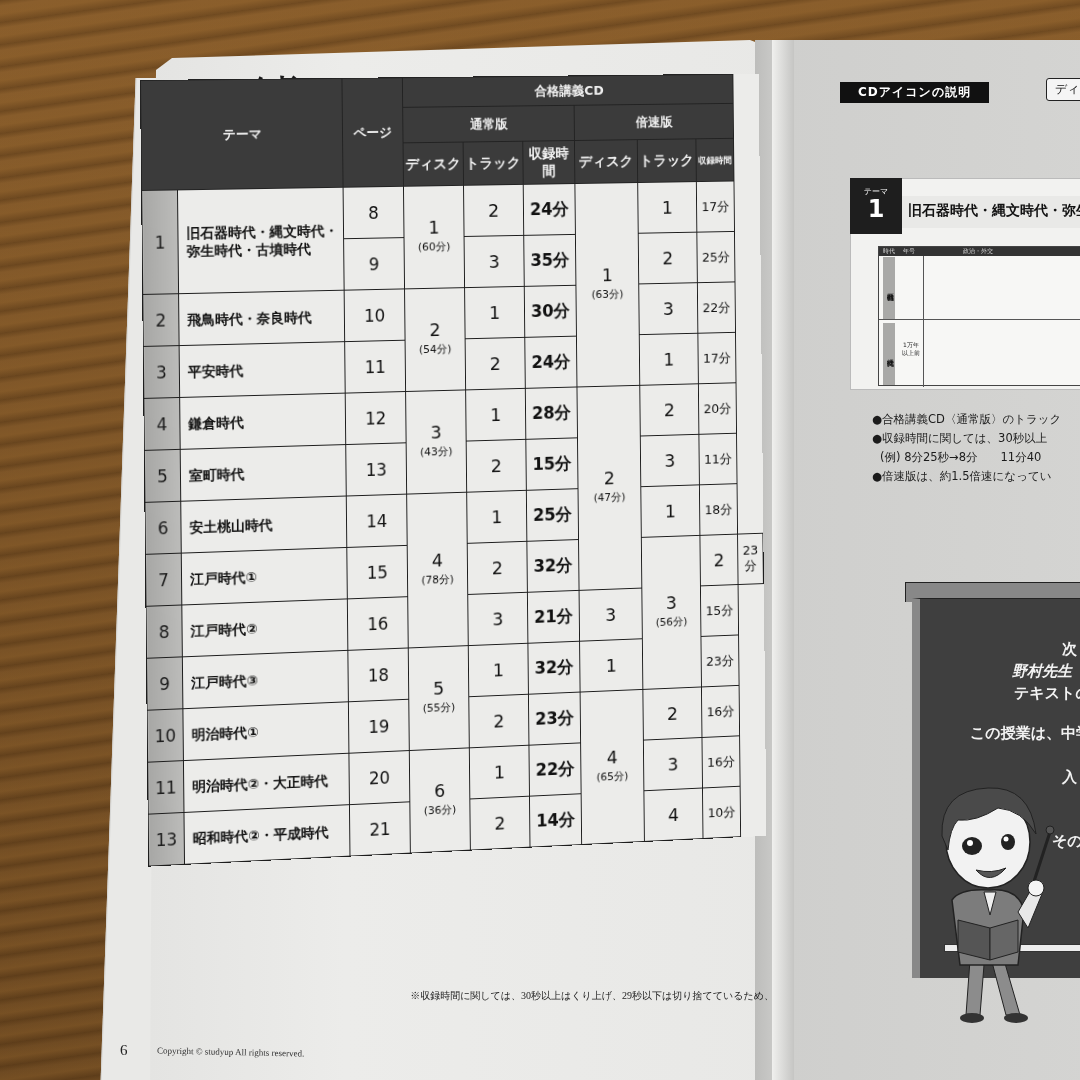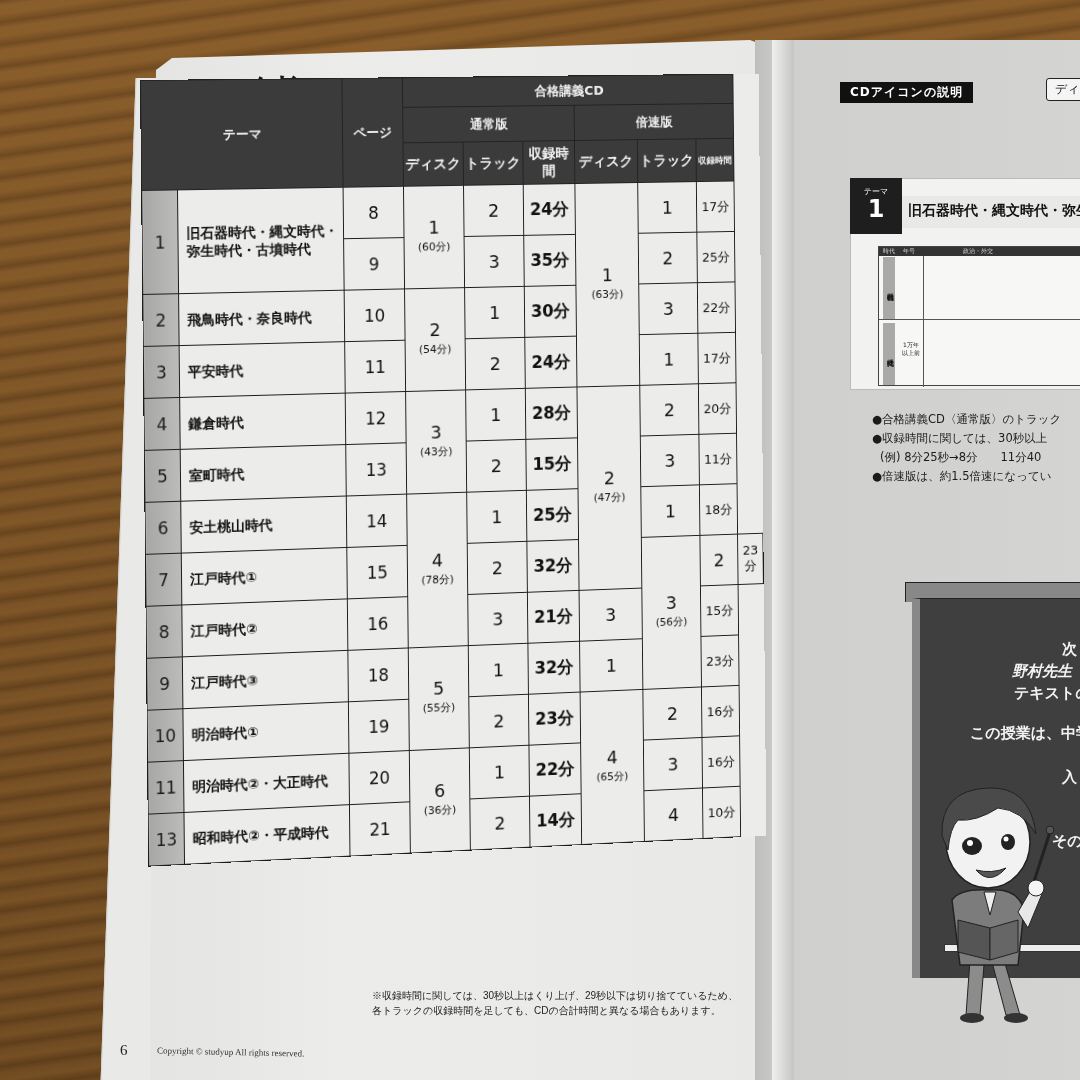--- a/index.html
+++ b/index.html
@@ -66,36 +66,36 @@
   td.theme { text-align: left; padding-left: 8px; font-size: 14px; line-height: 18px; }
   td.page { font-size: 17px; font-weight: normal; }
   td.disc { font-size: 18px; font-weight: normal; line-height: 20px; }
   td.disc .sub { display: block; font-size: 11px; }
   td.track { font-size: 18px; font-weight: normal; }
   td.time { font-size: 17px; }
   td.time-s { font-size: 13px; font-weight: normal; }
 
   .footnote {
     position: absolute; left: 372px; top: 988px; width: 440px; font-size: 10px;
-    color: #222; line-height: 15px;
-    font-family: Liberation Sans, sans-serif;
+    color: #222; text-align: center; line-height: 15px;
+    font-family: Liberation Serif, serif;
   }
   .page-num {
     position: absolute; left: 120px; top: 1042px; font-size: 15px; color: #222;
     font-family: "Liberation Serif", serif;
   }
   .copyright {
     position: absolute; left: 157px; top: 1047px; font-size: 9px; color: #333;
     font-family: "Liberation Serif", serif; transform: rotate(1.2deg);
   }
 
   
   .cd-label {
     position: absolute; left: 840px; top: 82px; background: #111; color: #fff;
-    font-size: 12px; font-weight: bold; padding: 2px 10px; letter-spacing: 1px;
+    font-size: 12px; font-weight: bold; padding: 2px 18px; letter-spacing: 1px;
   }
   .disc-tag {
     position: absolute; left: 1046px; top: 78px; background: #f5f5f5; color: #111;
     border: 1.5px solid #222; border-radius: 3px; font-size: 12px; padding: 2px 8px;
     width: 60px; overflow: hidden; white-space: nowrap;
   }
   .theme-card {
     position: absolute; left: 850px; top: 178px; width: 240px; height: 212px;
     background: #f2f2f0; border: 1px solid #bbb;
   }
@@ -321,21 +321,20 @@
       <td class="time">14分</td>
       <td class="track">4</td>
       <td class="time-s">10分</td>
     </tr>
   </tbody>
     </table>
 </div>
 
 <div class="footnote">
   <div>※収録時間に関しては、30秒以上はくり上げ、29秒以下は切り捨てているため、</div>
-  <div>各トラックの収録時間を足しても、CDの合計時間と異なる場合もあります。</div>
 </div>
 <div class="page-num">6</div>
 <div class="copyright">Copyright © studyup All rights reserved.</div>
 
 <div class="cd-label">CDアイコンの説明</div>
 <div class="disc-tag">ディ</div>
 
 <div class="theme-card"></div>
 <div class="theme-badge">
   <span class="lbl">テーマ</span>

